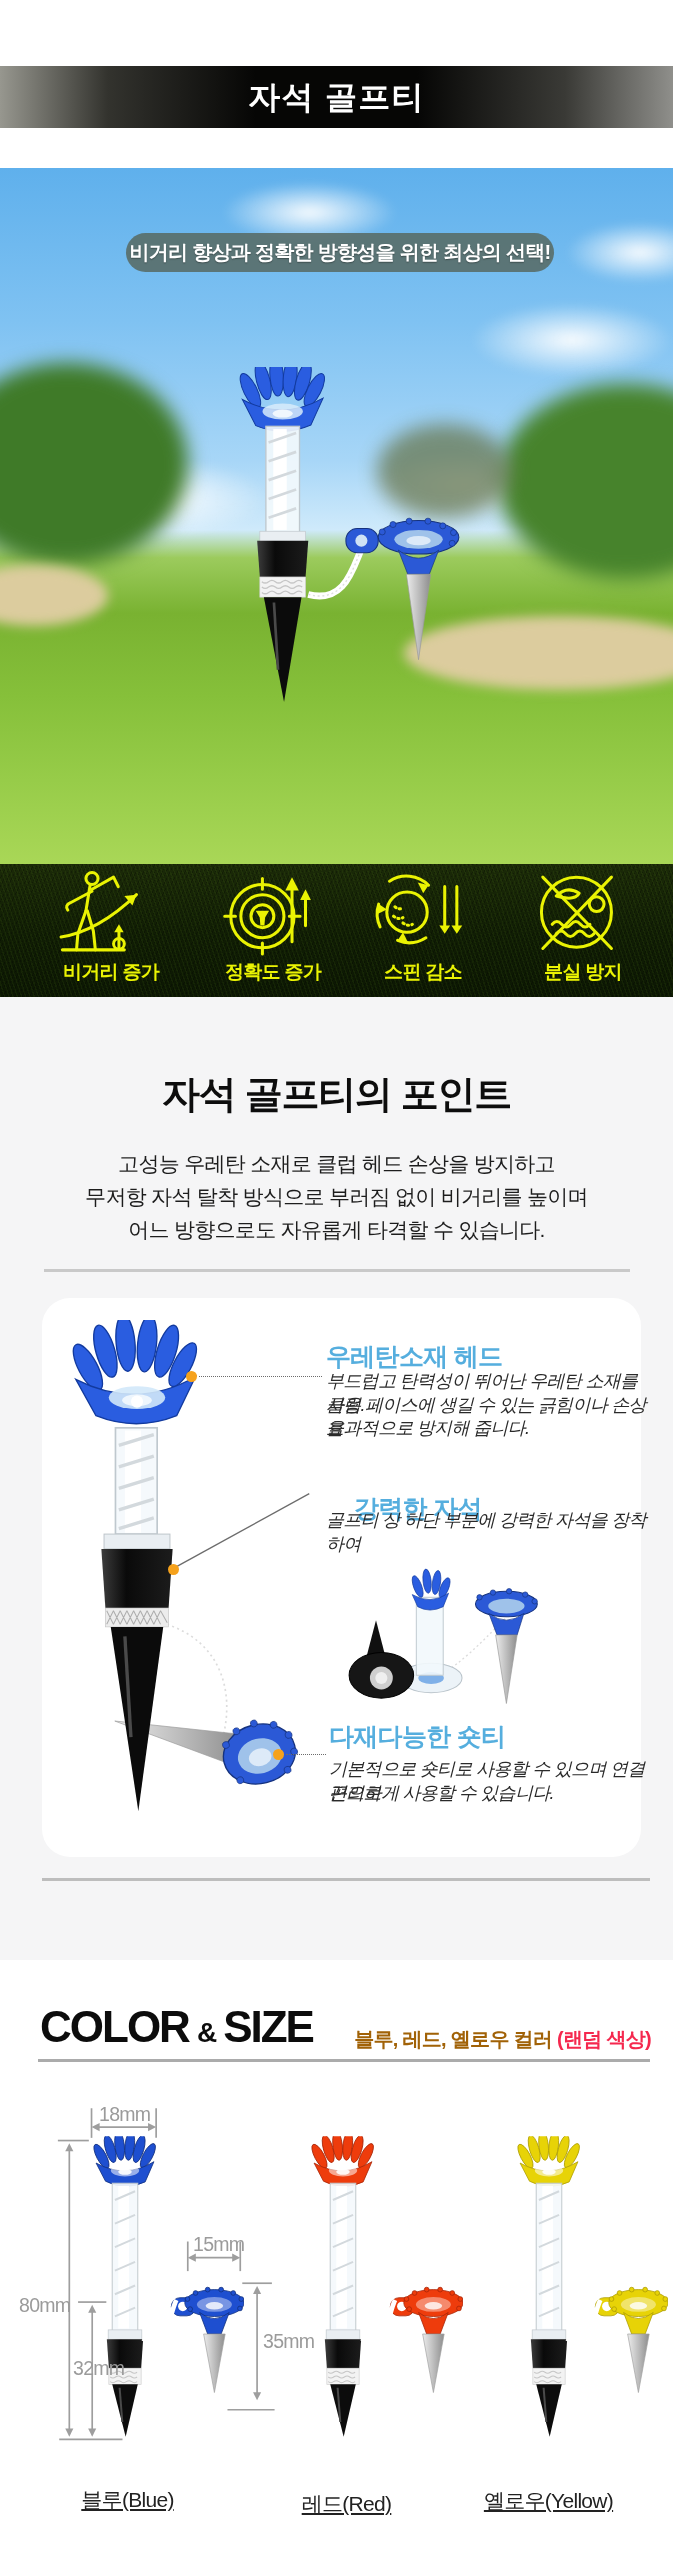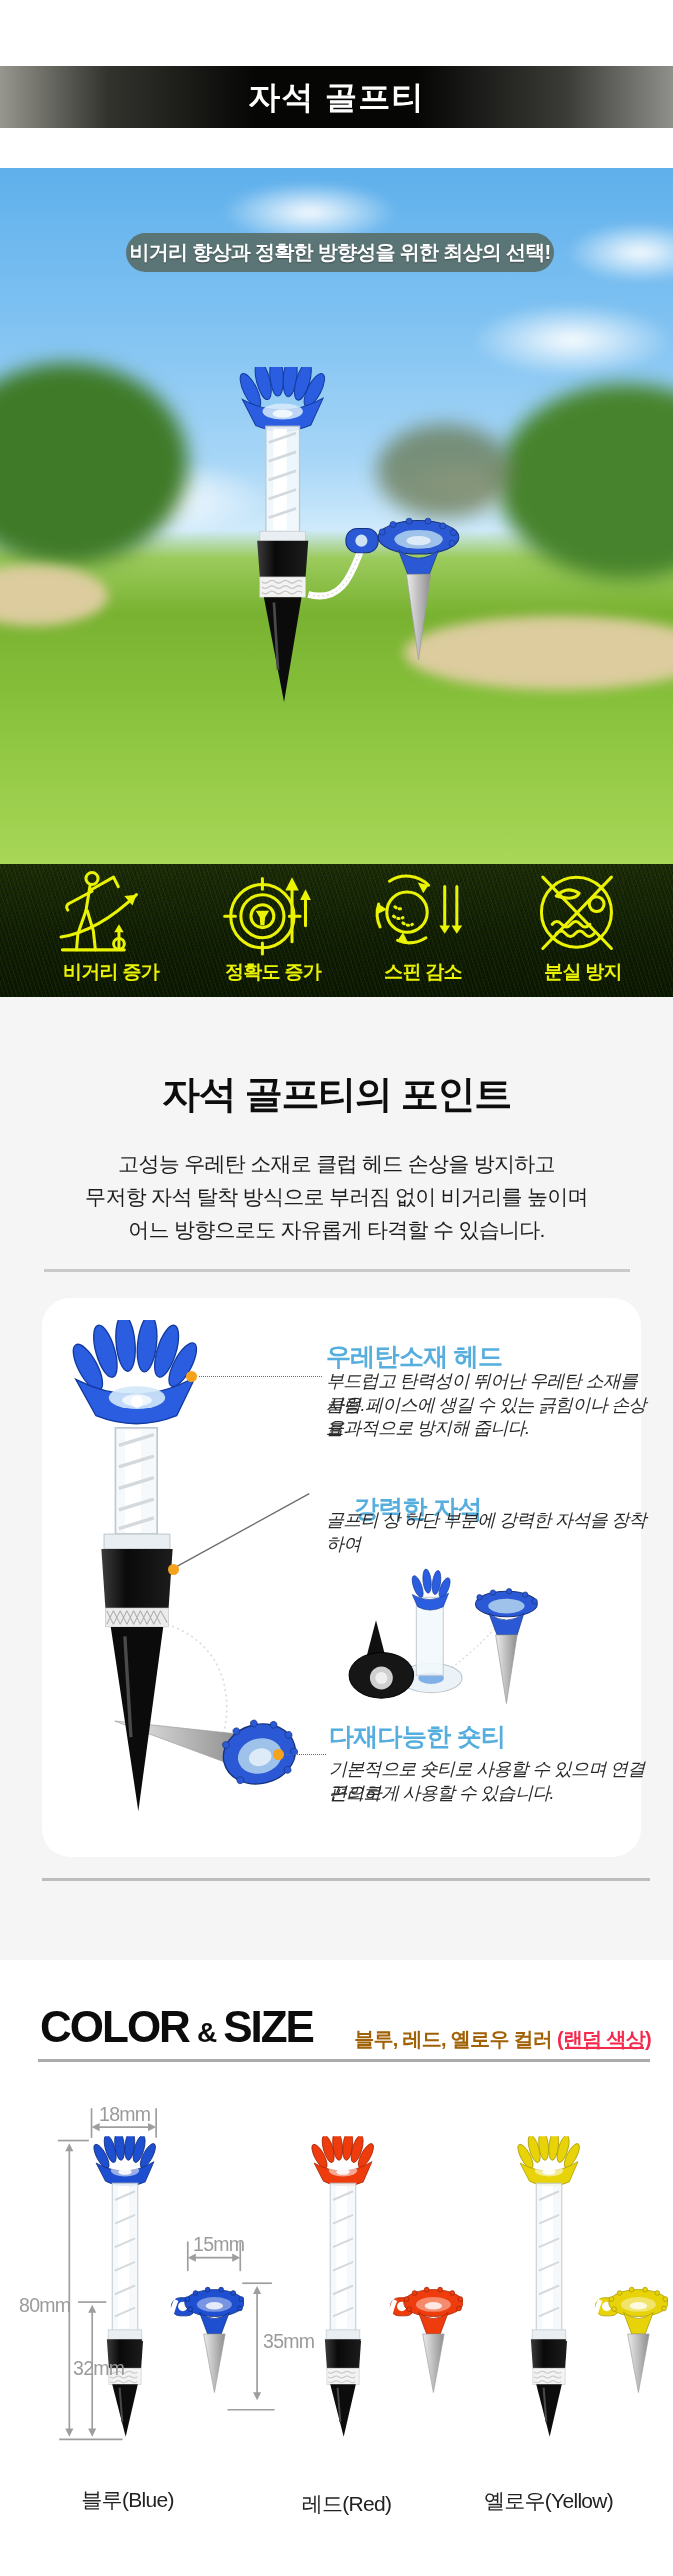--- a/index.html
+++ b/index.html
@@ -51,23 +51,23 @@
   .feat-body div{height:23.6px;line-height:23.6px;}
   .lead-dot{position:absolute;width:10.8px;height:10.8px;border-radius:50%;background:#f6a21c;}
   .lead-line{position:absolute;border-top:1.3px dotted #6c6c6c;}
 
   
   #cs-title{left:40px;top:2002px;color:#0c0c0c;font-weight:700;letter-spacing:-2px;}
   #cs-title .big{font-size:44px;}
   #cs-title .amp{font-size:28px;padding:0 8px;font-weight:700;}
   #cs-sub{right:22px;top:2026px;text-align:right;font-size:20px;font-weight:700;letter-spacing:-0.7px;}
   #cs-sub .blk{color:#a16207;}
-  #cs-sub .red{color:#f5284e;text-decoration:underline;}
+  #cs-sub .red{color:#f5284e;}
   .dim-label{position:absolute;color:#9b9b9b;font-size:19.5px;font-weight:400;letter-spacing:-0.7px;}
-  .variant-label{position:absolute;width:175px;text-align:center;color:#222222;font-size:21px;font-weight:500;letter-spacing:-0.7px;}
+  .variant-label{position:absolute;width:175px;text-align:center;color:#222222;font-size:21px;font-weight:500;letter-spacing:-0.7px;text-decoration:underline;}
 
   .teeA{--c1:#1e4fd0;--c2:#12307f;}
   .teeB{--c1:#ee3c0c;--c2:#a82507;}
   .teeC{--c1:#e7d307;--c2:#af9f05;}
 </style>
 </head>
 <body>
 
 <div id="page">
 

